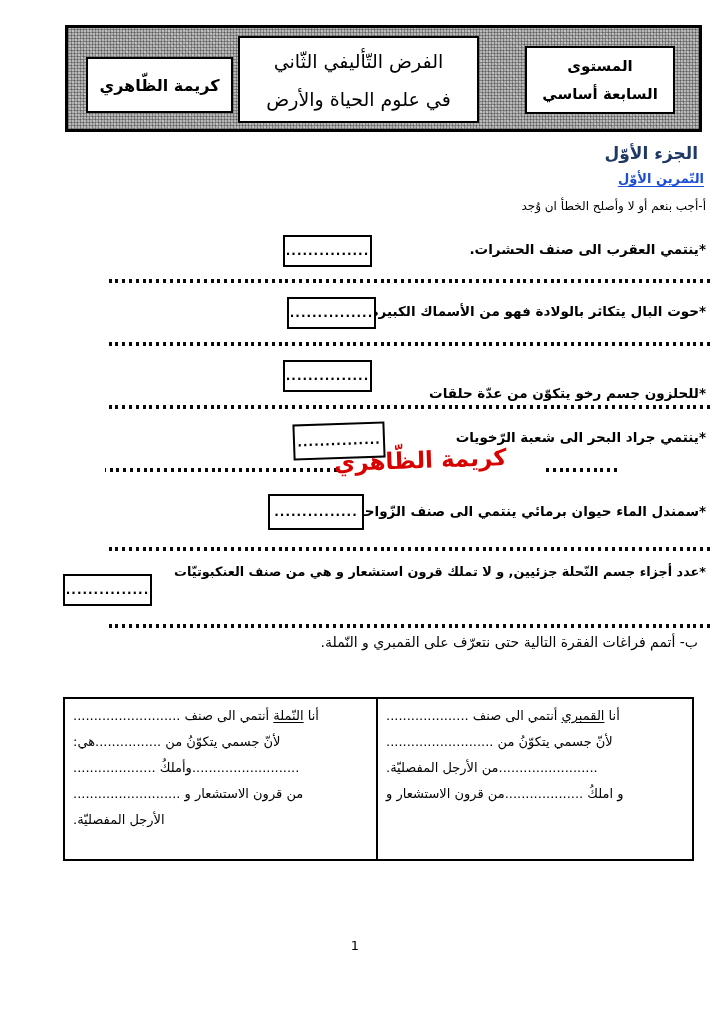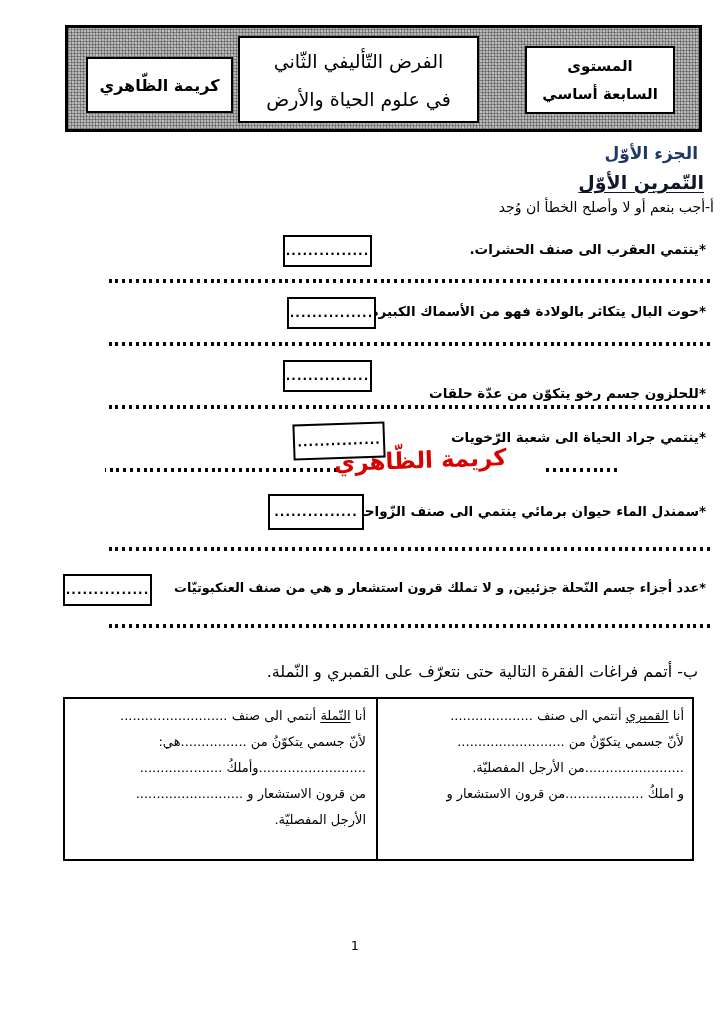--- a/index.html
+++ b/index.html
@@ -22,45 +22,45 @@
       repeating-linear-gradient(0deg, rgba(0,0,0,.28) 0 1px, transparent 1px 3px),
       repeating-linear-gradient(90deg, rgba(0,0,0,.28) 0 1px, transparent 1px 3px),
       repeating-linear-gradient(45deg, rgba(255,255,255,.25) 0 1px, transparent 1px 4px);
   }
   .hbox{position:absolute;background:#fff;border:2px solid #000;display:flex;flex-direction:column;align-items:center;justify-content:center;text-align:center;}
   .hbox-name{left:18px;top:29px;width:143px;height:52px;font-weight:bold;font-size:16px;}
   .hbox-title{left:170px;top:8px;width:237px;height:83px;font-size:19px;line-height:38px;}
   .hbox-level{left:457px;top:18px;width:146px;height:64px;font-weight:bold;font-size:15px;line-height:28px;}
   
   .part-title{position:absolute;right:22px;top:143px;color:#1f3864;font-weight:bold;font-size:17px;white-space:nowrap;}
-  .exercise-title{position:absolute;right:16px;top:171px;color:#0f172a;font-weight:bold;font-size:19px;text-decoration:underline;text-underline-offset:3px;white-space:nowrap;}
-  .instruction{position:absolute;right:6px;font-size:14px;white-space:nowrap;}
+  .exercise-title{position:absolute;right:16px;top:171px;color:#1d4ed8;font-weight:bold;font-size:13px;text-decoration:underline;text-underline-offset:3px;white-space:nowrap;}
+  .instruction{position:absolute;right:14px;font-size:12px;white-space:nowrap;}
   .instr-a{top:199px;}
-  .instr-b{top:662px;right:22px;font-size:16px;}
+  .instr-b{top:634px;right:22px;font-size:14px;}
   
   .stmt{position:absolute;right:14px;font-weight:bold;font-size:13.5px;white-space:nowrap;}
   .stmt-6{font-size:12.8px;}
   .answer-box{
     position:absolute;background:#fff;border:2px solid #000;
     display:flex;align-items:center;justify-content:center;
     font-size:12px;letter-spacing:1px;font-weight:bold;color:#000;
   }
   
   .dotline{
     position:absolute;height:3.5px;
     background-image:repeating-linear-gradient(to left,#0a0a0a 0 3px,transparent 3px 6.8px);
   }
   .watermark{
     position:absolute;left:334px;top:447px;
     color:#d90000;font-weight:bold;font-size:23px;white-space:nowrap;
     transform:rotate(-2deg);
   }
   
   .fill-table{position:absolute;left:63px;top:697px;width:627px;height:160px;border:2px solid #000;background:#fff;}
-  .fill-cell{position:absolute;top:0;height:100%;box-sizing:border-box;padding:4px 8px;font-size:13px;line-height:26px;text-align:right;}
+  .fill-cell{position:absolute;top:0;height:100%;box-sizing:border-box;padding:4px 8px;font-size:13px;line-height:26px;text-align:left;}
   .cell-shrimp{right:0;width:314px;margin-left:15px;}
   .cell-ant{left:0;width:309px;}
   .table-divider{position:absolute;left:311px;top:0;width:2px;height:100%;background:#000;}
   .underlined-name{text-decoration:underline;text-underline-offset:2px;}
   
   .page-number{position:absolute;left:0;top:938px;width:710px;text-align:center;font-size:13px;}
 </style>
 </head>
 <body>
 
@@ -89,31 +89,31 @@
   <div class="dotline" style="left:105px;top:279px;width:605px;"></div>
 
   <div class="stmt" style="top:303px;">*حوت البال يتكاثر بالولادة فهو من الأسماك الكبيرة.</div>
   <div class="answer-box" style="left:287px;top:297px;width:85px;height:28px;">...............</div>
   <div class="dotline" style="left:105px;top:342px;width:605px;"></div>
 
   <div class="stmt" style="top:385px;">*للحلزون جسم رخو يتكوّن من عدّة حلقات</div>
   <div class="answer-box" style="left:283px;top:360px;width:85px;height:28px;">...............</div>
   <div class="dotline" style="left:105px;top:405px;width:605px;"></div>
 
-  <div class="stmt" style="top:429px;">*ينتمي جراد الحياة الى شعبة الرّخويات</div>
+  <div class="stmt" style="top:429px;">*ينتمي جراد البحر الى شعبة الرّخويات</div>
   <div class="answer-box" style="left:293px;top:423px;width:88px;height:32px;transform:rotate(-2deg);">...............</div>
   <div class="dotline" style="left:105px;top:468px;width:232px;"></div>
   <div class="watermark">كريمة الظّاهري</div>
   <div class="dotline" style="left:545px;top:468px;width:72px;"></div>
 
   <div class="stmt" style="top:503px;">*سمندل الماء حيوان برمائي ينتمي الى صنف الزّواحف</div>
   <div class="answer-box" style="left:268px;top:494px;width:92px;height:32px;">...............</div>
   <div class="dotline" style="left:105px;top:547px;width:605px;"></div>
 
-  <div class="stmt stmt-6" style="top:580px;text-align:right;">*عدد أجزاء جسم النّحلة جزئيين, و لا تملك قرون استشعار و هي من صنف العنكبوتيّات</div>
+  <div class="stmt stmt-6" style="top:564px;text-align:right;">*عدد أجزاء جسم النّحلة جزئيين, و لا تملك قرون استشعار و هي من صنف العنكبوتيّات</div>
   <div class="answer-box" style="left:63px;top:574px;width:85px;height:28px;">...............</div>
   <div class="dotline" style="left:105px;top:624px;width:605px;"></div>
 
   <div class="instruction instr-b">ب- أتمم فراغات الفقرة التالية حتى نتعرّف على القمبري و النّملة.</div>
 
   <div class="fill-table">
     <div class="fill-cell cell-shrimp">
       <div><span>أنا </span><span class="underlined-name">القمبري</span><span> أنتمي الى صنف ....................</span></div>
       <div>لأنّ جسمي يتكوّنُ من ..........................</div>
       <div>........................من الأرجل المفصليّة.</div>

